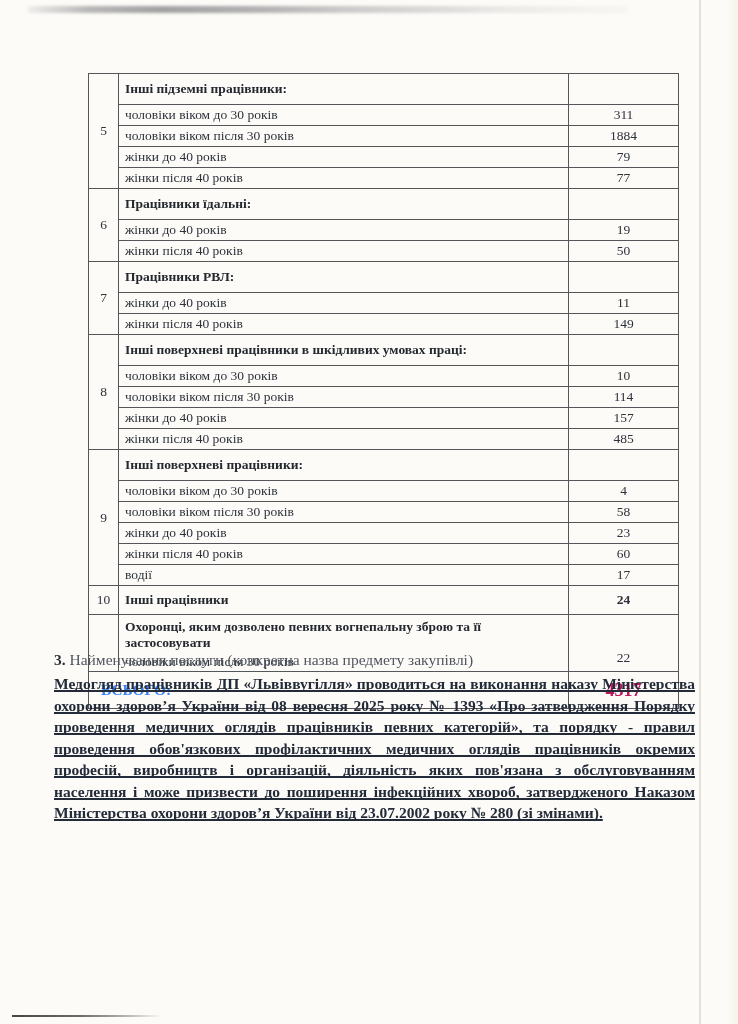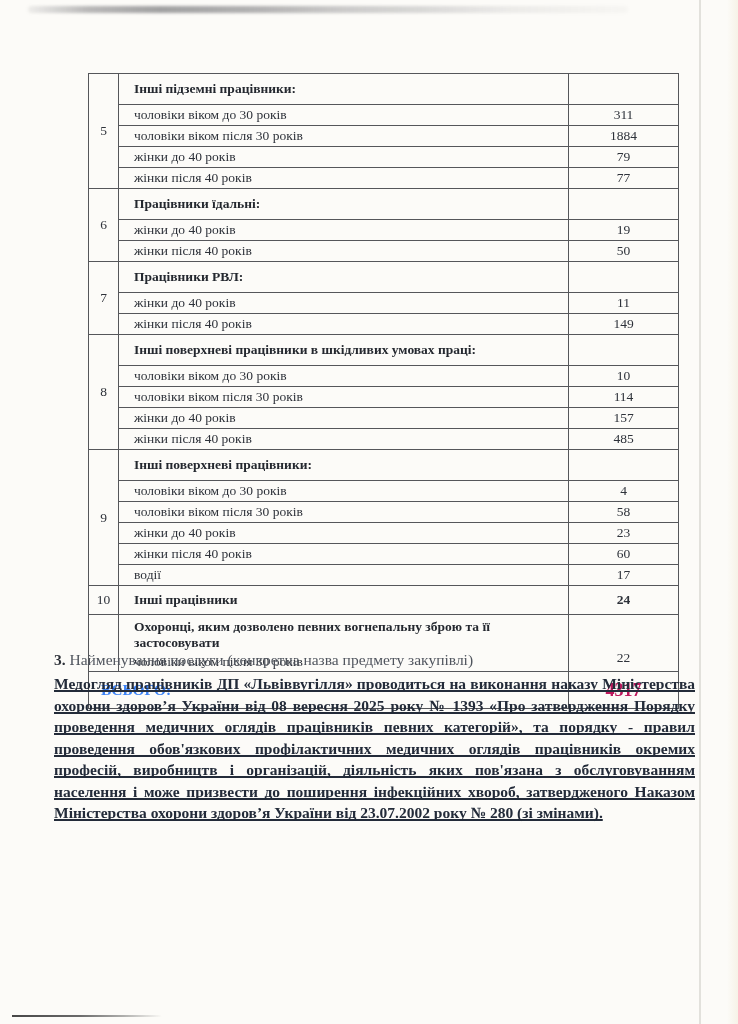--- a/index.html
+++ b/index.html
@@ -38,21 +38,21 @@
 
   
   .tbl{
     position:absolute;left:88px;top:73px;width:590px;
     border-collapse:collapse;color:#2e323a;table-layout:fixed;
   }
   .c-num{width:30px}.c-lbl{width:450px}.c-val{width:110px}
   .tbl td{
     border:1px solid #55565a;
     font-size:13.5px;line-height:16px;
-    padding:1px 15px;vertical-align:middle;
+    padding:1px 6px;vertical-align:middle;
   }
   td.num{text-align:center;padding:1px 2px;}
   td.val{text-align:center;}
   .hdr{font-weight:bold;color:#24282f;}
   .hdr-row td{height:28px;}
   .data-row td{height:18px;}
   .row10 td{height:26px;}
   .guard-row td{height:48px;}
   .guard-row td.lbl{vertical-align:top;padding-top:4px;}
   .guard-sub{font-weight:normal;color:#2e323a;margin-top:3px;}

